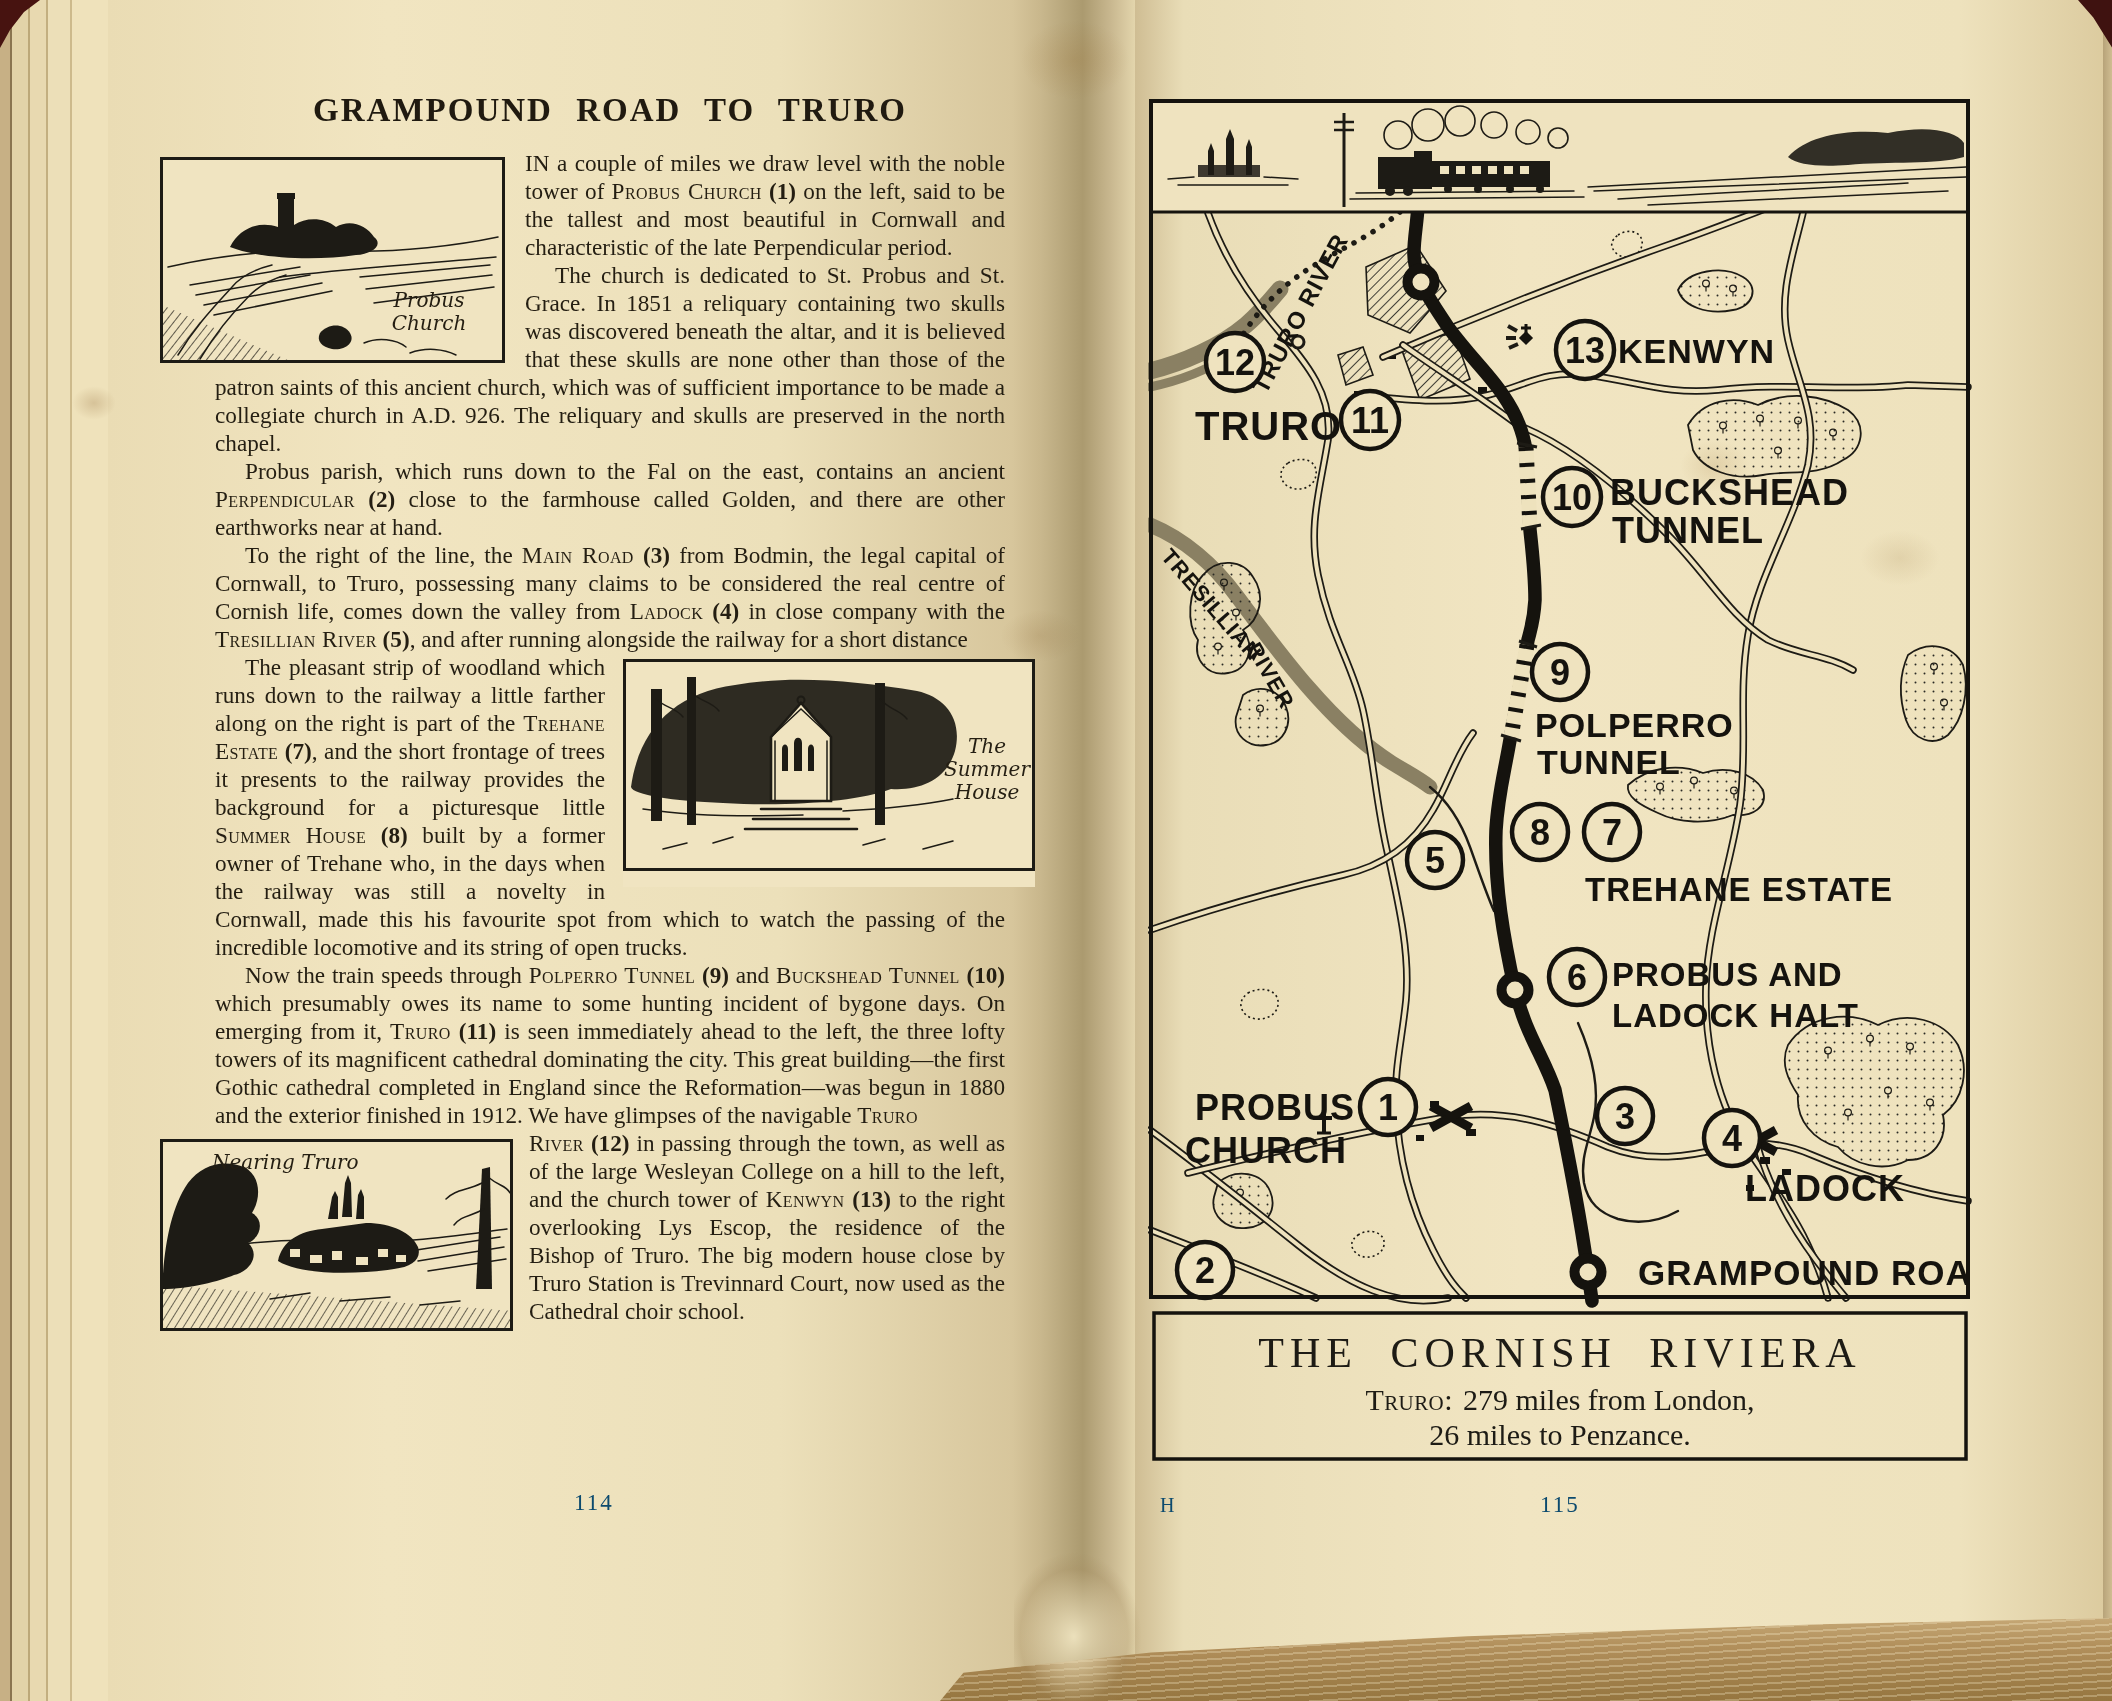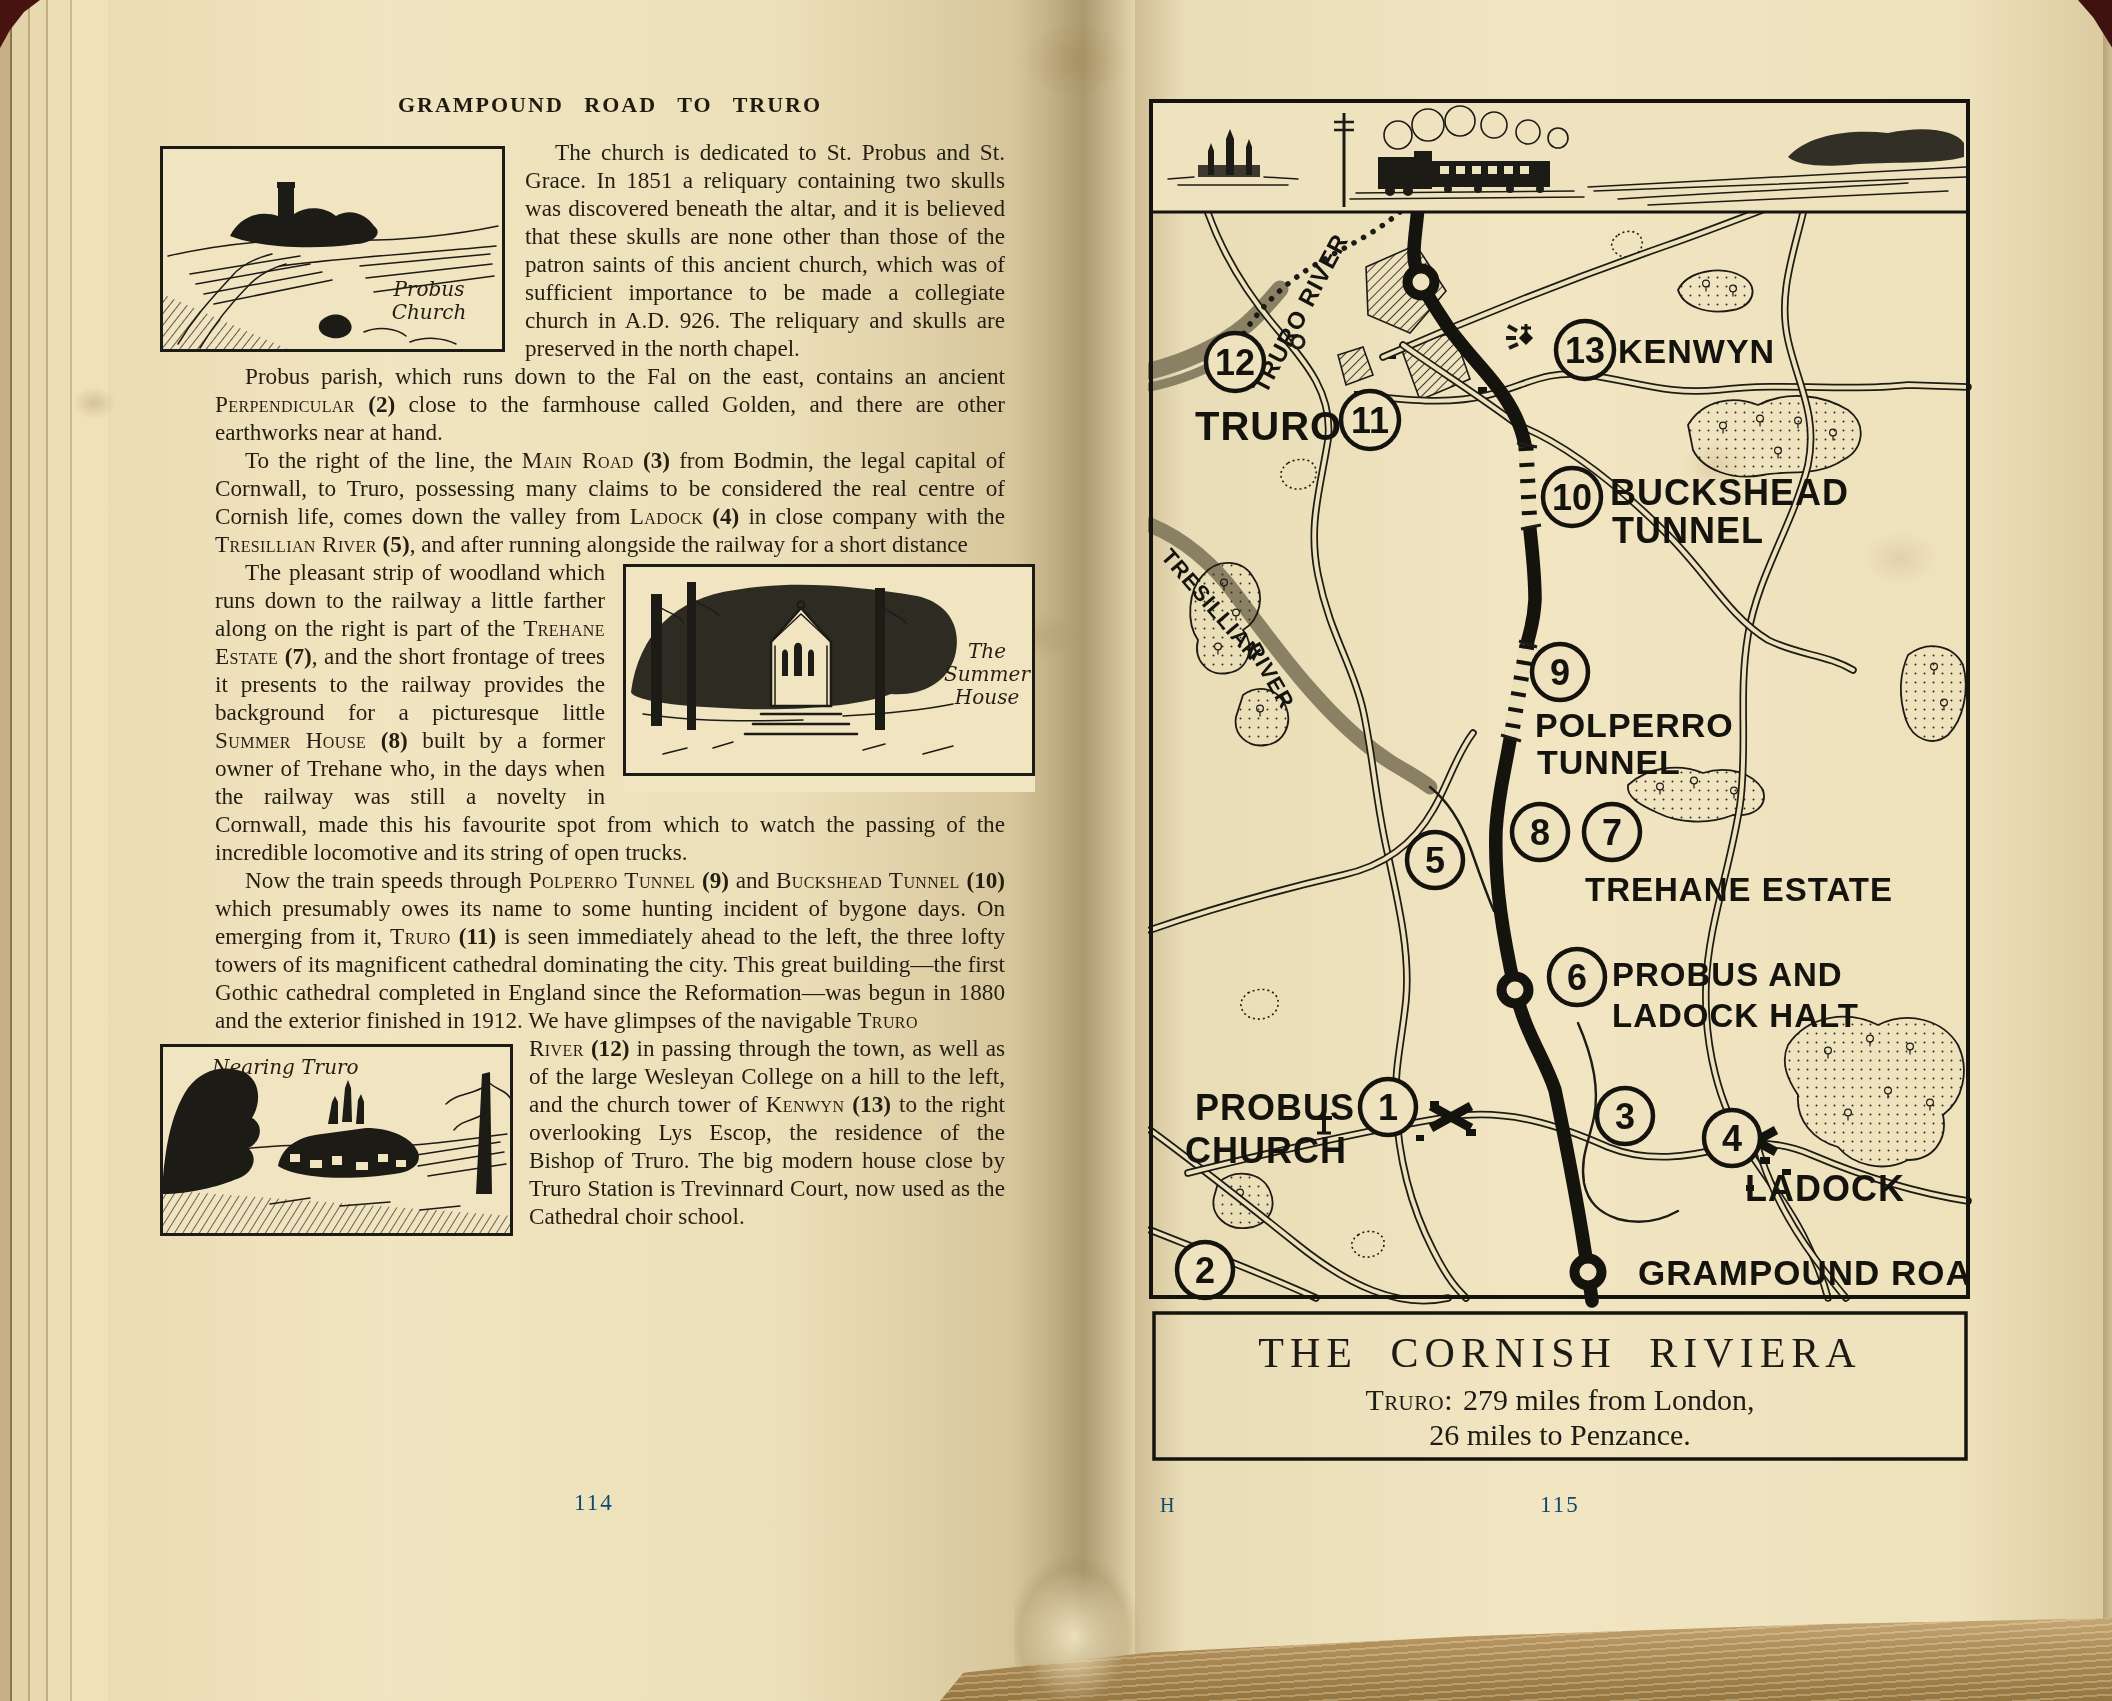--- a/index.html
+++ b/index.html
@@ -26,21 +26,21 @@
     background:linear-gradient(90deg,#b7a379,#d0bd92);}
   .stack-bottom{position:absolute;left:940px;top:1600px;width:1172px;height:101px;
     clip-path:polygon(0% 100%,2% 72%,18% 52%,45% 36%,75% 24%,100% 18%,100% 100%);
     background:repeating-linear-gradient(176deg,rgba(255,246,214,.28) 0 2px,rgba(0,0,0,0) 2px 7px),
                linear-gradient(180deg,#d2b786 0%,#b2905c 45%,#95753f 100%);}
   .curl{position:absolute;left:1014px;top:1540px;width:150px;height:161px;
     background:radial-gradient(ellipse 60% 70% at 40% 60%,rgba(250,240,205,.8),rgba(160,135,90,.25) 60%,rgba(0,0,0,0) 75%);}
   .stain{position:absolute;border-radius:50%;pointer-events:none;}
   
   .left-content{position:absolute;left:215px;top:92px;width:790px;color:#241e12;}
-  .title{margin:0 0 20px 0;text-align:center;font-size:22px;font-weight:700;
+  .title{margin:0 0 20px 0;text-align:center;font-size:33px;font-weight:700;
     letter-spacing:2px;word-spacing:13px;color:#201a10;}
   .flow{font-size:23.2px;line-height:28px;text-align:justify;}
   .para{margin:0;text-indent:30px;}
   .para.noindent{text-indent:0;}
   .sc{font-variant:small-caps;letter-spacing:.4px;}
   .b{font-weight:700;}
   .illus{position:relative;background:#f0e4c1;}
   .illus svg{display:block;}
   .illus1{float:left;width:345px;height:206px;margin:8px 20px 10px -55px;}
   .illus2{float:right;width:412px;height:228px;margin:6px -30px 10px 18px;}
@@ -121,20 +121,21 @@
           <path class="sketch-line" d="M18,198 C36,168 56,148 72,130 C82,118 96,112 112,108"></path>
           <path class="sketch-line" d="M40,202 C58,172 74,154 90,138 C100,128 112,122 126,118"></path>
           <path d="M2,204 L2,148 L130,204 Z" fill="url(#h1)"></path>
           <path class="sketch-dark" d="M160,176 C168,166 184,166 190,176 C196,186 184,194 172,192 C162,190 156,184 160,176 Z"></path>
           <path class="sketch-line" d="M204,186 C218,180 236,182 246,190 M250,196 C266,190 284,192 296,198"></path>
           <rect x="1.5" y="1.5" width="342" height="203" fill="none" stroke="#1d1b15" stroke-width="3"></rect>
         </svg>
         <div class="caption cap1">Probus Church</div>
       </div>
 
+      <p class="para noindent">IN a couple of miles we draw level with the noble tower of <span class="sc">Probus Church</span> <span class="b">(1)</span> on the left, said to be the tallest and most beautiful in Cornwall and characteristic of the late Perpendicular period.</p>
       <p class="para">The church is dedicated to St. Probus and St. Grace. In 1851 a reliquary containing two skulls was discovered beneath the altar, and it is believed that these skulls are none other than those of the patron saints of this ancient church, which was of sufficient importance to be made a collegiate church in A.D. 926. The reliquary and skulls are preserved in the north chapel.</p>
       <p class="para">Probus parish, which runs down to the Fal on the east, contains an ancient <span class="sc">Perpendicular</span> <span class="b">(2)</span> close to the farmhouse called Golden, and there are other earthworks near at hand.</p>
       <p class="para">To the right of the line, the <span class="sc">Main Road</span> <span class="b">(3)</span> from Bodmin, the legal capital of Cornwall, to Truro, possessing many claims to be considered the real centre of Cornish life, comes down the valley from <span class="sc">Ladock</span> <span class="b">(4)</span> in close company with the <span class="sc">Tresillian River</span> <span class="b">(5)</span>, and after running alongside the railway for a short distance</p>
 
       <div class="illus illus2">
         <svg width="412" height="212" viewBox="0 0 412 212">
           <path class="sketch-dark" d="M8,128 C16,70 52,34 112,26 C170,16 232,22 294,32 C322,38 340,60 332,92 C324,120 298,132 268,130 C236,142 170,148 100,144 C50,142 10,136 8,128 Z" opacity=".92"></path>
           <path class="sketch-line" d="M20,150 C60,156 120,158 180,156 M220,152 C260,150 300,146 330,140"></path>
           <rect x="28" y="30" width="11" height="132" class="sketch-dark"></rect>
           <rect x="64" y="18" width="9" height="148" class="sketch-dark"></rect>

